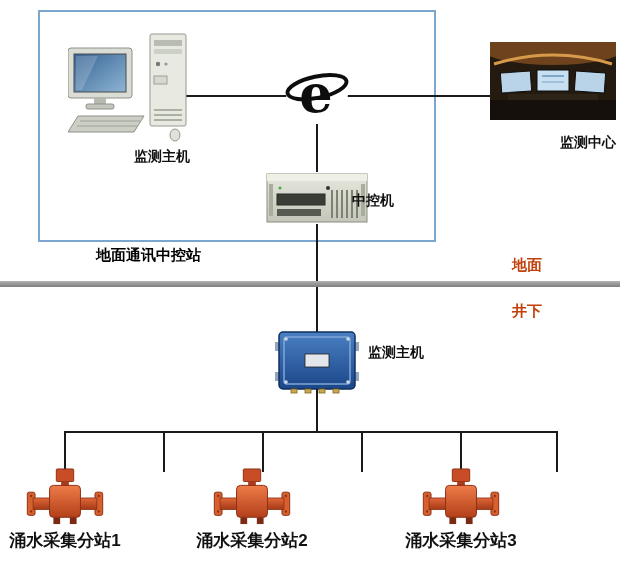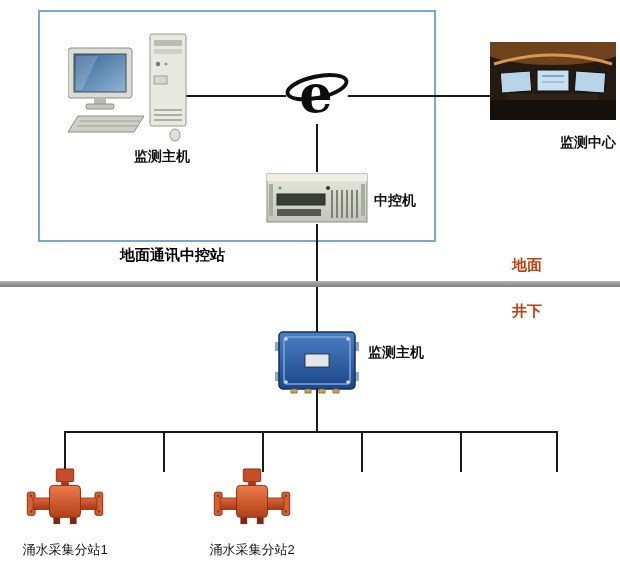--- a/index.html
+++ b/index.html
@@ -14,21 +14,21 @@
   }
   .node-label{font-size:14px;font-weight:600;color:#111;white-space:nowrap;}
   .center-text{text-align:right;}
   .big-label{font-size:15px;font-weight:700;color:#000;white-space:nowrap;}
   .side-label{font-size:15px;font-weight:700;color:#c2410c;white-space:nowrap;}
   .divider{
     left:0;top:281px;width:620px;height:6px;
     background:linear-gradient(#b2b2b2,#7e7e7e);
   }
   .device{width:96px;display:flex;flex-direction:column;align-items:center;}
-  .device-label{font-size:13px;font-weight:400;margin-top:15px;white-space:nowrap;color:#111;}
+  .device-label{font-size:17px;font-weight:700;margin-top:3px;white-space:nowrap;color:#111;}
 </style>
 </head>
 <body>
 
 <div class="canvas">
 
   <svg width="0" height="0" style="position:absolute" aria-hidden="true">
     <defs>
       <linearGradient id="gradScreen" x1="0" y1="0" x2="1" y2="1">
         <stop offset="0" stop-color="#356394"></stop>
@@ -136,23 +136,23 @@
       <g stroke="#7e8275" stroke-width="2">
         <line x1="67" y1="24" x2="67" y2="52"></line>
         <line x1="72" y1="24" x2="72" y2="52"></line>
         <line x1="77" y1="24" x2="77" y2="52"></line>
         <line x1="82" y1="24" x2="82" y2="52"></line>
         <line x1="87" y1="24" x2="87" y2="52"></line>
         <line x1="92" y1="24" x2="92" y2="52"></line>
       </g>
     </svg>
   </div>
-  <div class="abs node-label" style="left:374px;top:192px">中控机</div>
-
-  <div class="abs big-label" style="left:120px;top:246px">地面通讯中控站</div>
+  <div class="abs node-label" style="left:352px;top:192px">中控机</div>
+
+  <div class="abs big-label" style="left:96px;top:246px">地面通讯中控站</div>
 
   <div class="abs divider"></div>
   <div class="abs side-label" style="left:512px;top:256px">地面</div>
   <div class="abs side-label" style="left:512px;top:302px">井下</div>
 
   <div class="abs" style="left:275px;top:330px">
     <svg width="84" height="64" viewBox="0 0 84 64">
       <rect x="0" y="12" width="6" height="9" fill="#93a7ba"></rect>
       <rect x="0" y="42" width="6" height="9" fill="#93a7ba"></rect>
       <rect x="78" y="12" width="6" height="9" fill="#93a7ba"></rect>
@@ -205,15 +205,32 @@
       <rect x="47" y="51" width="7" height="7" fill="#7c2a11"></rect>
       <circle cx="7" cy="29" r="1.2" fill="#8a2f14"></circle>
         <circle cx="7" cy="45" r="1.2" fill="#8a2f14"></circle>
       <circle cx="77" cy="29" r="1.2" fill="#8a2f14"></circle>
         <circle cx="77" cy="45" r="1.2" fill="#8a2f14"></circle>
     </svg>
     <div class="device-label">涌水采集分站2</div>
   </div>
 
 
+  <div class="abs device" style="left:413px;top:468px">
+    <svg width="84" height="58" viewBox="0 0 84 60">
+      <rect x="33" y="1" width="18" height="13" rx="1" fill="#c84d27" stroke="#8a2f14"></rect>
+      <rect x="38" y="14" width="8" height="5" fill="#a83c1c"></rect>
+      <rect x="3" y="25" width="8" height="24" rx="2" fill="#d8602f" stroke="#8a2f14"></rect>
+      <rect x="73" y="25" width="8" height="24" rx="2" fill="#d8602f" stroke="#8a2f14"></rect>
+      <rect x="9" y="31" width="66" height="12" fill="url(#gradPipe)" stroke="#8a2f14" stroke-width="0.8"></rect>
+      <rect x="26" y="18" width="32" height="33" rx="4" fill="url(#gradDevice)" stroke="#8a2f14"></rect>
+      <rect x="30" y="51" width="7" height="7" fill="#7c2a11"></rect>
+      <rect x="47" y="51" width="7" height="7" fill="#7c2a11"></rect>
+      <circle cx="7" cy="29" r="1.2" fill="#8a2f14"></circle>
+        <circle cx="7" cy="45" r="1.2" fill="#8a2f14"></circle>
+      <circle cx="77" cy="29" r="1.2" fill="#8a2f14"></circle>
+        <circle cx="77" cy="45" r="1.2" fill="#8a2f14"></circle>
+    </svg>
+    <div class="device-label">涌水采集分站3</div>
+  </div>
 
 
 </div>
 
 </body></html>

